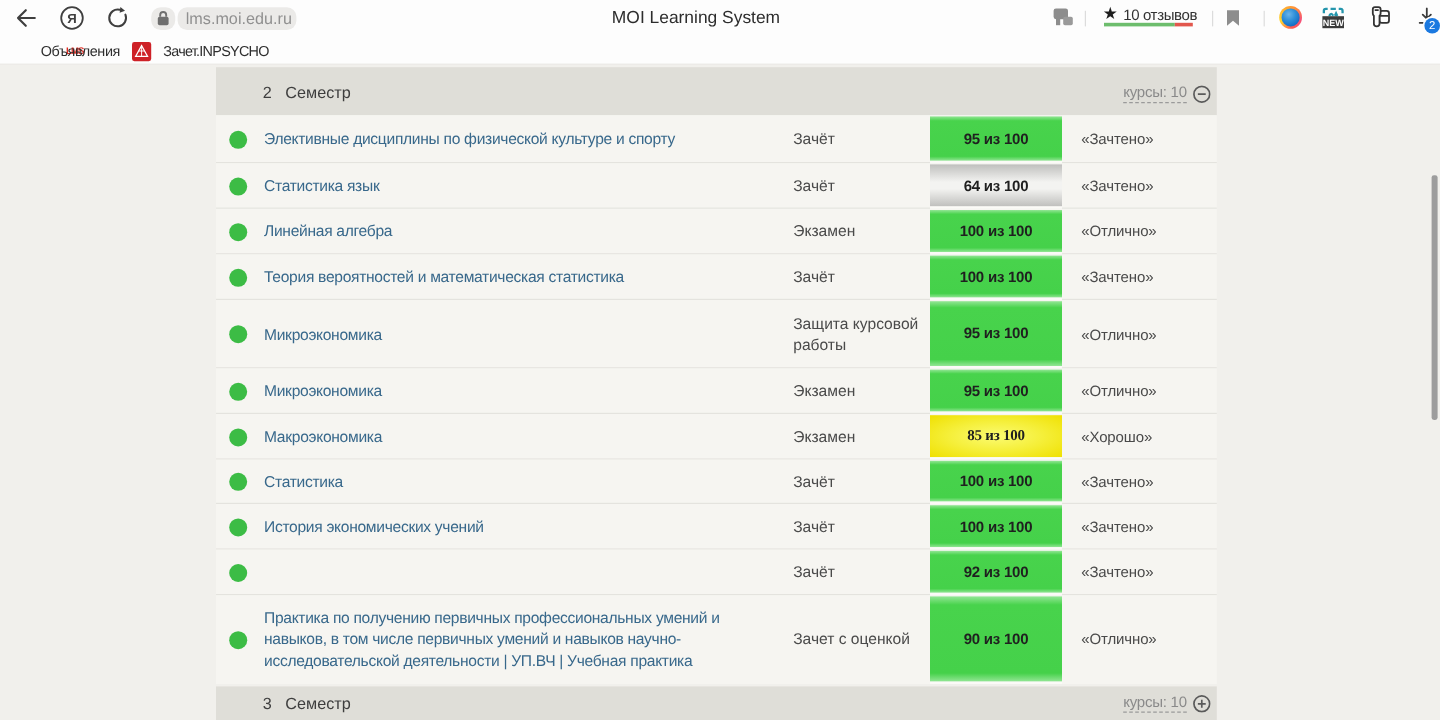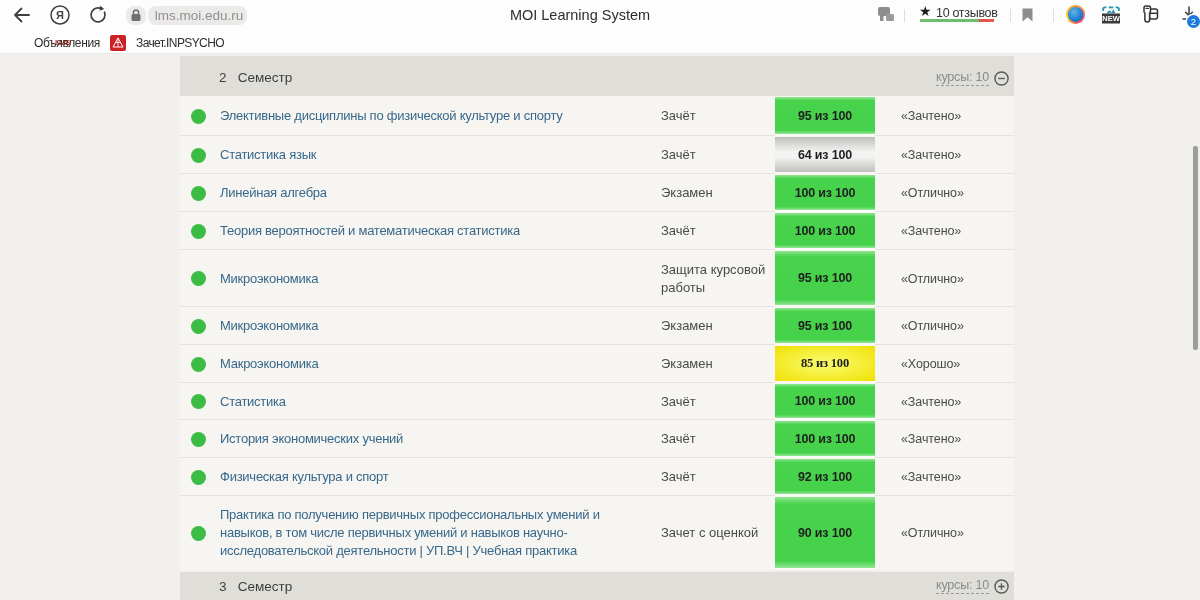--- a/index.html
+++ b/index.html
@@ -25,21 +25,21 @@
   .circbtn{position:absolute;right:5px;top:calc(50% + 2.5px);margin-top:-7.5px;width:15px;height:15px;}
 
   .row{position:absolute;left:180px;width:834px;background:#f6f5f1;}
   .row .rule{position:absolute;left:0;bottom:0;width:834px;height:1px;background:#e4e3de;}
   .dot{position:absolute;left:11px;top:50%;margin-top:-7.5px;width:15px;height:15px;
        border-radius:50%;background:#3cbc45;}
   .course{position:absolute;left:40px;top:50%;transform:translateY(-50%);
           font-size:13px;letter-spacing:-0.25px;line-height:18px;color:#38688b;}
   .ctype{position:absolute;left:481px;top:50%;transform:translateY(-50%);
          font-size:13px;line-height:18px;color:#4a4a4a;}
-  .score{position:absolute;left:595px;top:1px;bottom:0;width:100px;z-index:1;box-sizing:border-box;border-bottom:2px solid #fbfaf7;
+  .score{position:absolute;left:595px;top:1px;bottom:0;width:110px;z-index:1;box-sizing:border-box;border-bottom:2px solid #fbfaf7;
          display:flex;align-items:center;justify-content:center;
          font-size:12.5px;font-weight:bold;letter-spacing:-0.2px;color:#1f1f1f;}
   .score.green{background:linear-gradient(180deg,#93e695 0%,#48d34c 10%,#45d14a 90%,#93e695 100%);}
   .score.gray{background:linear-gradient(180deg,#bfbfbd 0%,#f3f3f1 42%,#f3f3f1 58%,#bfbfbd 100%);}
   .score.yellow{background:radial-gradient(ellipse at center,#fbfb72 0%,#f5ef3a 50%,#efe000 100%);font-family:Liberation Serif, serif;}
   .grade{position:absolute;left:721px;top:50%;transform:translateY(-50%);
          font-size:12.5px;letter-spacing:-0.1px;color:#4a4a4a;}
 
   #scrollthumb{position:absolute;left:1193px;top:146px;width:5px;height:204px;
                background:#9d9d9d;border-radius:2px;}
@@ -207,21 +207,20 @@
 <div class="row" style="top:420px;height:38px;">
   <div class="dot"></div>
   <div class="course">История экономических учений</div>
   <div class="ctype">Зачёт</div>
   <div class="score green">100 из 100</div>
   <div class="grade">«Зачтено»</div>
   <div class="rule"></div>
 </div>
 <div class="row" style="top:458px;height:38px;">
   <div class="dot"></div>
-  <div class="course">Физическая культура и спорт</div>
   <div class="ctype">Зачёт</div>
   <div class="score green">92 из 100</div>
   <div class="grade">«Зачтено»</div>
   <div class="rule"></div>
 </div>
 <div class="row" style="top:496px;height:74px;">
   <div class="dot"></div>
   <div class="course">Практика по получению первичных профессиональных умений и<br>навыков, в том числе первичных умений и навыков научно-<br>исследовательской деятельности | УП.ВЧ | Учебная практика</div>
   <div class="ctype">Зачет с оценкой</div>
   <div class="score green">90 из 100</div>

